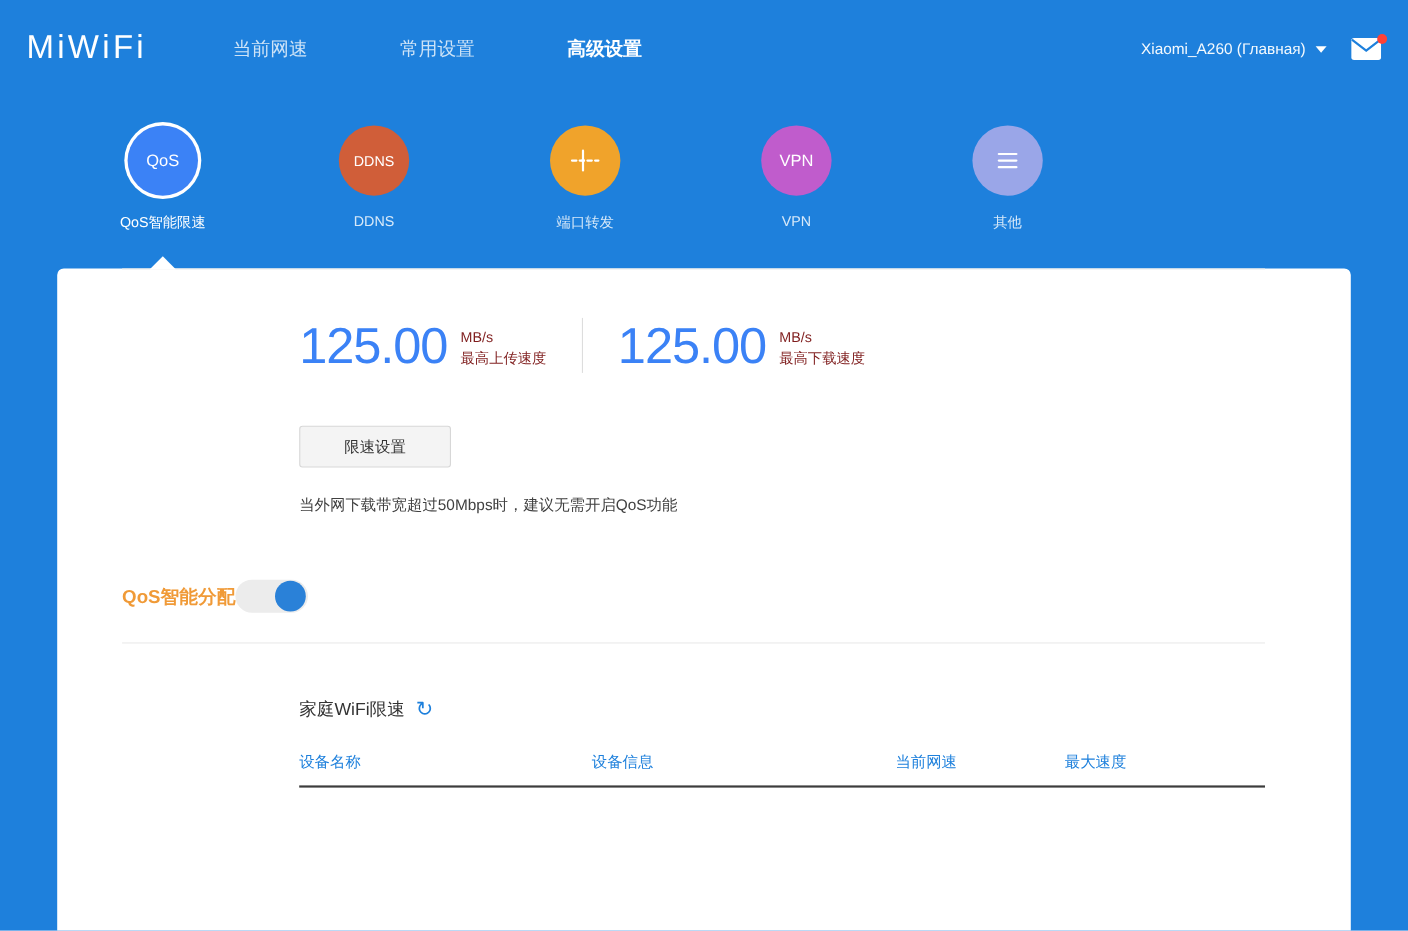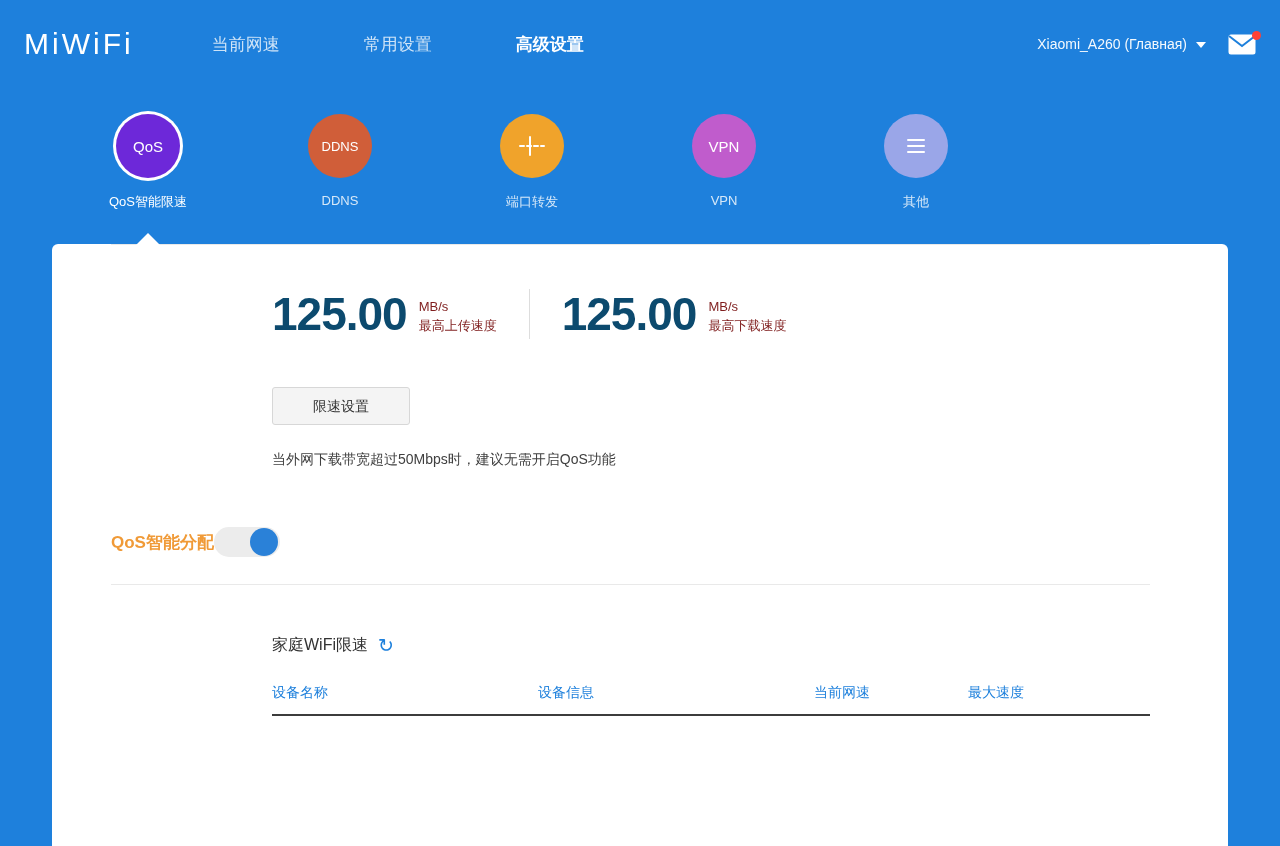--- a/index.html
+++ b/index.html
@@ -31,21 +31,21 @@
   .card { position:relative; margin:33px 52px 0; background:#fff; border-radius:6px 6px 0 0; min-height:640px; padding-bottom:30px; }
   .notch { position:absolute; top:-11px; left:84px; width:0; height:0;
            border-left:12px solid transparent; border-right:12px solid transparent; border-bottom:12px solid #fff; }
 
   .section-title { font-size:17px; color:#f09a37; }
   .head1 { padding:74px 0 0 59px; }
   .divider { border-bottom:1px solid #e9e9e9; margin:13px 78px 0 59px; }
 
   .speed-row { display:flex; align-items:center; margin:42px 0 0 220px; }
   .speed-block { display:flex; align-items:center; gap:12px; }
-  .speed-num { font-size:46px; font-weight:700; color:#0c4a6e; letter-spacing:-1px; }
+  .speed-num { font-size:46px; font-weight:400; color:#3b82f6; letter-spacing:-1px; }
   .speed-meta { display:flex; flex-direction:column; gap:3px; font-size:13px; color:#7f1d1d; margin-top:6px; }
   .vsep { width:1px; height:50px; background:#ddd; margin:0 32px; }
 
   .limit-btn { display:inline-block; margin:46px 0 0 220px; padding:0 40px; height:38px; line-height:36px;
                background:#f4f4f4; border:1px solid #d7d7d7; border-radius:3px; font-size:14px; color:#333; cursor:pointer; }
   .hint { margin:26px 0 0 220px; font-size:14px; color:#404040; }
 
   .qos-row { display:flex; align-items:center; margin:58px 0 0 59px; }
   .toggle { position:relative; width:66px; height:30px; background:#ececec; border-radius:16px; cursor:pointer; }
   .toggle .knob { position:absolute; top:1px; right:2px; width:28px; height:28px; border-radius:50%; background:#2a81d8; }
@@ -84,21 +84,21 @@
         <path d="M1 2 L14 12 L27 2" fill="none" stroke="#1e80dc" stroke-width="2"></path>
       </svg>
       <span class="mail-dot"></span>
     </div>
   </div>
 </header>
 
 <section class="features">
 
   <div class="feature active">
-    <div class="fcircle" style="background: #6d28d9;">
+    <div class="fcircle" style="background: #3b82f6;">
       <span>QoS</span>
     </div>
     <div class="flabel">QoS智能限速</div>
   </div>
 
 
   <div class="feature">
     <div class="fcircle small-text" style="background: rgb(208, 94, 57);">
       <span>DDNS</span>
     </div>

